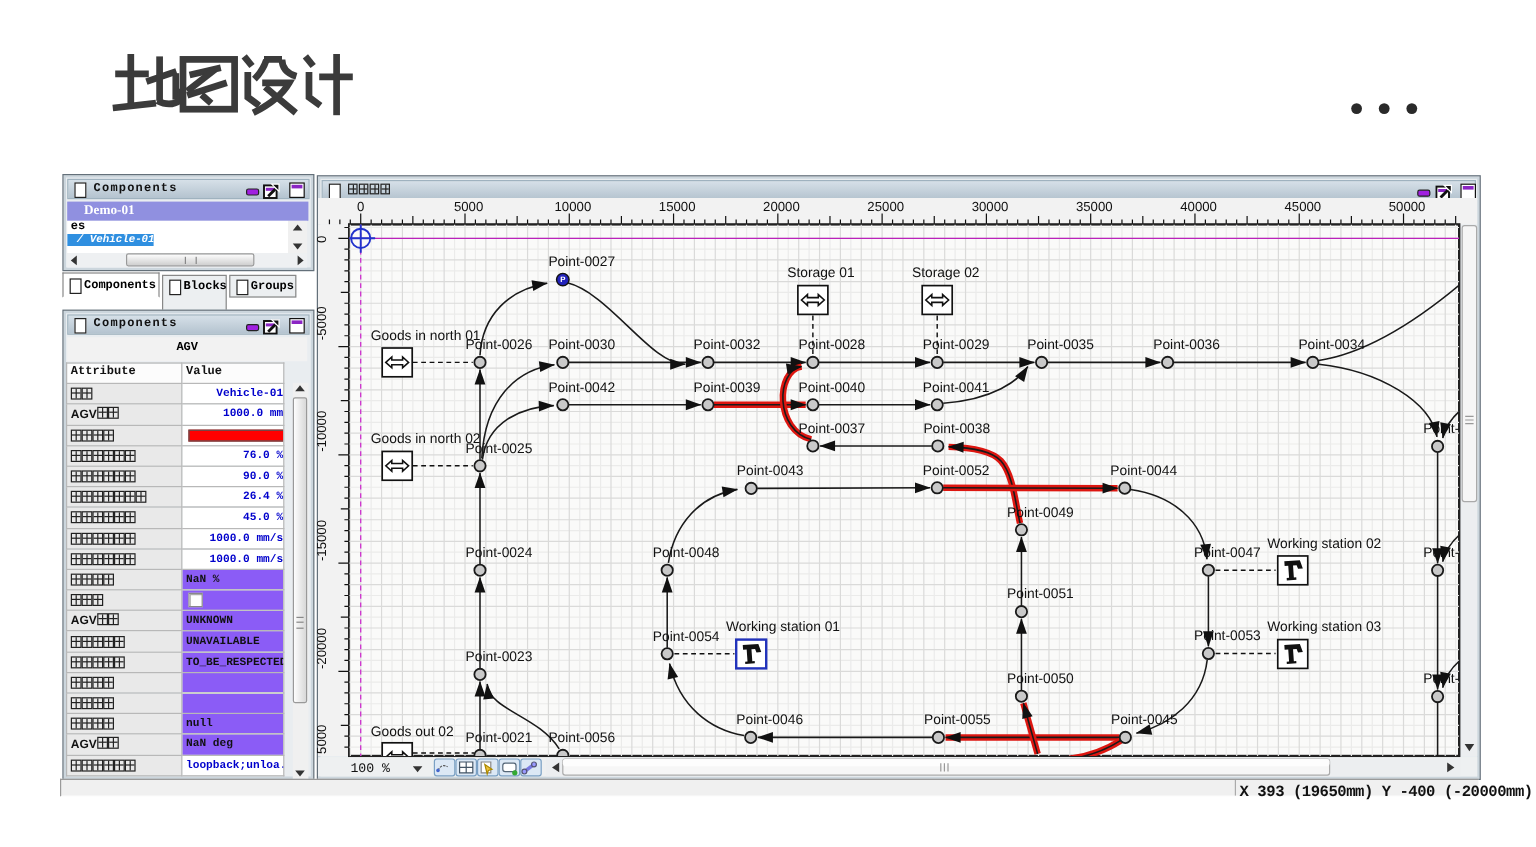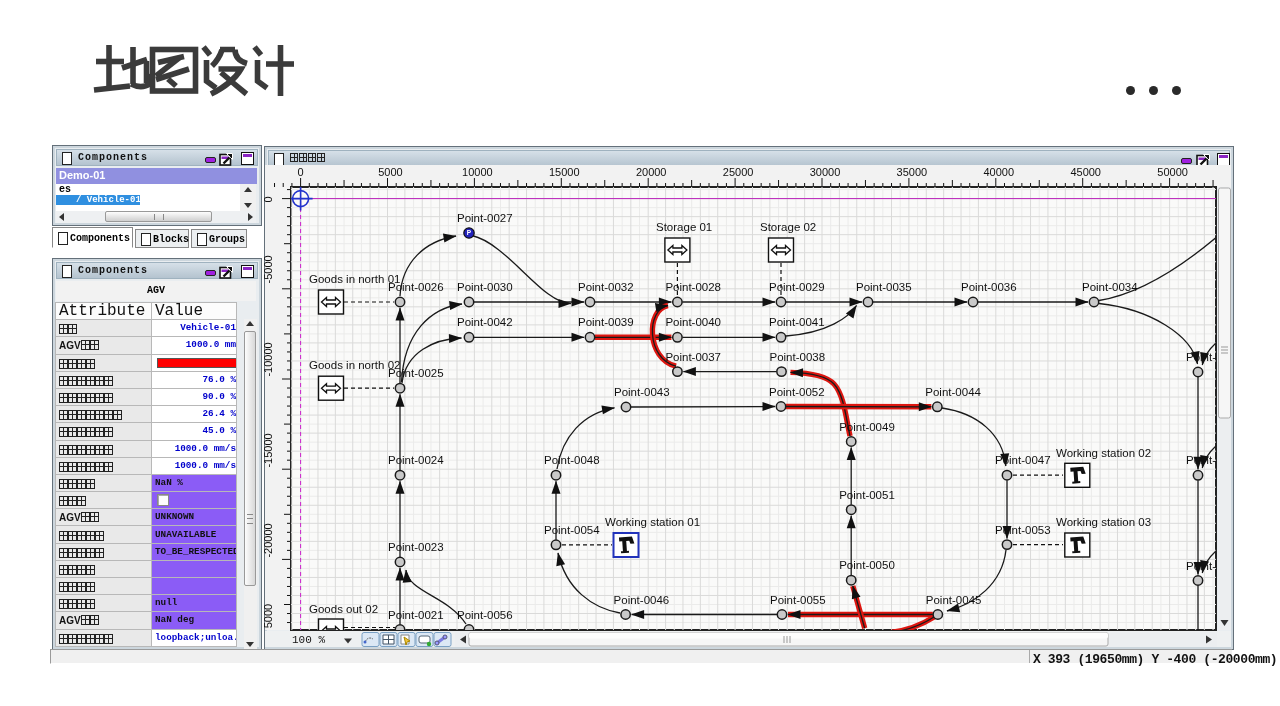--- a/index.html
+++ b/index.html
@@ -16,21 +16,21 @@
   .pbar{width:9px;height:4px;background:#a020e0;border:1px solid #222;border-radius:2px;}
   .wicon{width:11px;height:11px;background:#fff;border:1px solid #111;}
   .wicon:before{content:"";position:absolute;left:1px;top:1px;width:9px;height:3px;background:#8b25c4;}
   .cj{display:inline-block;width:8px;height:9px;border:1px solid #222;position:relative;
       vertical-align:-1px;margin-right:1px;box-sizing:border-box;}
   .cj:before{content:"";position:absolute;left:0;right:0;top:3px;height:1px;background:#222;}
   .cj:after{content:"";position:absolute;top:0;bottom:0;left:3px;width:1px;background:#222;}
   .mono{font-family:"Liberation Mono",monospace;}
   
   #ptable td{border:1px solid #b8b8b8;padding:0 0 0 3px;overflow:hidden;white-space:nowrap;height:16.2px;line-height:14px;}
-  #ptable .hc{background:#fcfcfc;font-family:"Liberation Mono",monospace;font-weight:normal;font-size:16px;color:#111;}
+  #ptable .hc{background:#fcfcfc;font-family:"Liberation Mono",monospace;font-weight:bold;font-size:10px;color:#111;}
   #ptable .ac{background:#e9e9e9;}
   #ptable .ac .cj{width:9px;height:10px;margin-right:0;}
   #ptable .am{font-family:"Liberation Sans";font-size:10px;font-weight:bold;color:#111;}
   #ptable .vc{font-family:"Liberation Mono",monospace;font-weight:bold;font-size:9.3px;}
   #ptable .vb{color:#0000cc;background:#fff;text-align:right;}
   #ptable .vk{color:#111;background:#8b5cf6;}
 </style>
 </head>
 <body>
 
@@ -71,43 +71,43 @@
     <span class="btn-min pbar" style="left:148px;top:7px;"></span>
     <svg class="btn-rest abs" style="left:162px;top:1px;" width="15" height="15" viewBox="0 0 15 15">
         <rect x="1" y="3.5" width="10.5" height="10.5" fill="#fff" stroke="#111" stroke-width="1.6"></rect>
         <rect x="2.5" y="5.5" width="7.5" height="2.5" fill="#8b25c4"></rect>
         <path d="M4.5,12.5 L10.5,6.5" stroke="#111" stroke-width="2.4"></path>
         <path d="M7.5,2.5 h6 v6 l-2,-2 -2,-2 z" fill="#111" stroke="#fff" stroke-width="1"></path>
       </svg>
     <span class="btn-max wicon" style="left:184px;"></span>
   </div>
   <div class="abs" style="left:3px;top:22px;width:201px;height:16px;background:#9090e0;color:#fff;
-       font-family:Liberation Sans, sans-serif;font-weight:bold;font-size:11px;padding-left:3px;line-height:15px;box-sizing:border-box;">Demo-01</div>
+       font-family:Liberation Serif, serif;font-weight:bold;font-size:11px;padding-left:14px;line-height:15px;box-sizing:border-box;">Demo-01</div>
   <div class="abs" style="left:3px;top:38px;width:184px;height:27px;background:#fff;overflow:hidden;">
      <div style="font-family:'Liberation Mono',monospace;font-weight:bold;font-size:10px;padding-left:3px;">es</div>
-     <div style="background:#2f8fe0;color:#fff;font-family:'Liberation Mono',monospace;font-weight:bold;font-size:9px;padding-left:20px;width:64px;white-space:nowrap;overflow:hidden;">/ Vehicle-01</div>
+     <div style="background:#2f8fe0;color:#fff;font-family:'Liberation Mono',monospace;font-weight:bold;font-size:9px;padding-left:8px;width:64px;white-space:nowrap;overflow:hidden;font-style:italic;">/ Vehicle-01</div>
   </div>
   <div class="abs" style="left:187px;top:38px;width:16px;height:27px;background:#f0f0f0;">
     <div style="position:absolute;top:3px;left:4px;width:0;height:0;border-left:4px solid transparent;border-right:4px solid transparent;border-bottom:5px solid #333;"></div>
     <div style="position:absolute;bottom:3px;left:4px;width:0;height:0;border-left:4px solid transparent;border-right:4px solid transparent;border-top:5px solid #333;"></div>
   </div>
   <div class="abs" style="left:3px;top:65px;width:200px;height:12px;background:#eef0f2;">
     <div style="position:absolute;left:3px;top:2px;width:0;height:0;border-top:4px solid transparent;border-bottom:4px solid transparent;border-right:5px solid #333;"></div>
     <div style="position:absolute;right:3px;top:2px;width:0;height:0;border-top:4px solid transparent;border-bottom:4px solid transparent;border-left:5px solid #333;"></div>
     <div style="position:absolute;left:49px;top:0px;width:107px;height:11px;background:linear-gradient(#fdfdfd,#cfcfcf);border:1px solid #999;border-radius:2px;box-sizing:border-box;"></div>
     <div style="position:absolute;left:98px;top:3px;width:8px;height:6px;border-left:1px solid #888;border-right:1px solid #888;"></div>
   </div>
 </div>
 
 <div class="abs" style="left:52px;top:227px;width:196px;height:22px;font-family:'Liberation Mono',monospace;font-weight:bold;font-size:10px;">
   <div class="abs" style="left:0;top:0;width:81px;height:21px;background:#fff;border:1px solid #888;border-bottom:1px solid #fff;z-index:2;box-sizing:border-box;">
     <span class="dicon" style="top:4px;"></span>
       <span style="position:absolute;left:17px;top:5px;">Components</span>
   </div>
-  <div class="abs" style="left:83px;top:2px;width:54px;height:19px;background:#eceff1;border:1px solid #888;box-sizing:border-box;">
+  <div class="abs" style="left:83px;top:2px;width:54px;height:32px;background:#eceff1;border:1px solid #888;box-sizing:border-box;">
     <span class="dicon" style="top:3px;"></span>
       <span style="position:absolute;left:17px;top:4px;">Blocks</span>
   </div>
   <div class="abs" style="left:139px;top:2px;width:56px;height:19px;background:#eceff1;border:1px solid #888;box-sizing:border-box;">
     <span class="dicon" style="top:3px;"></span>
       <span style="position:absolute;left:17px;top:4px;">Groups</span>
   </div>
 </div>
 
 <div class="win" style="left:52px;top:258px;width:208px;height:390px;overflow:hidden;">

